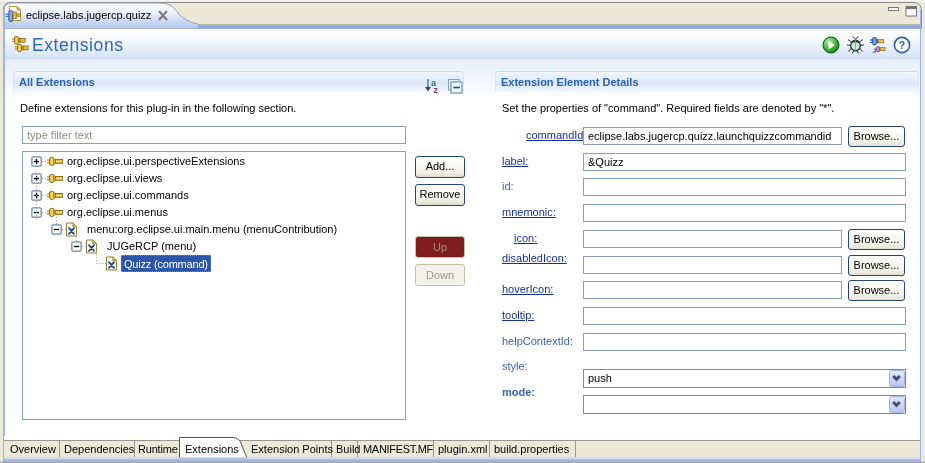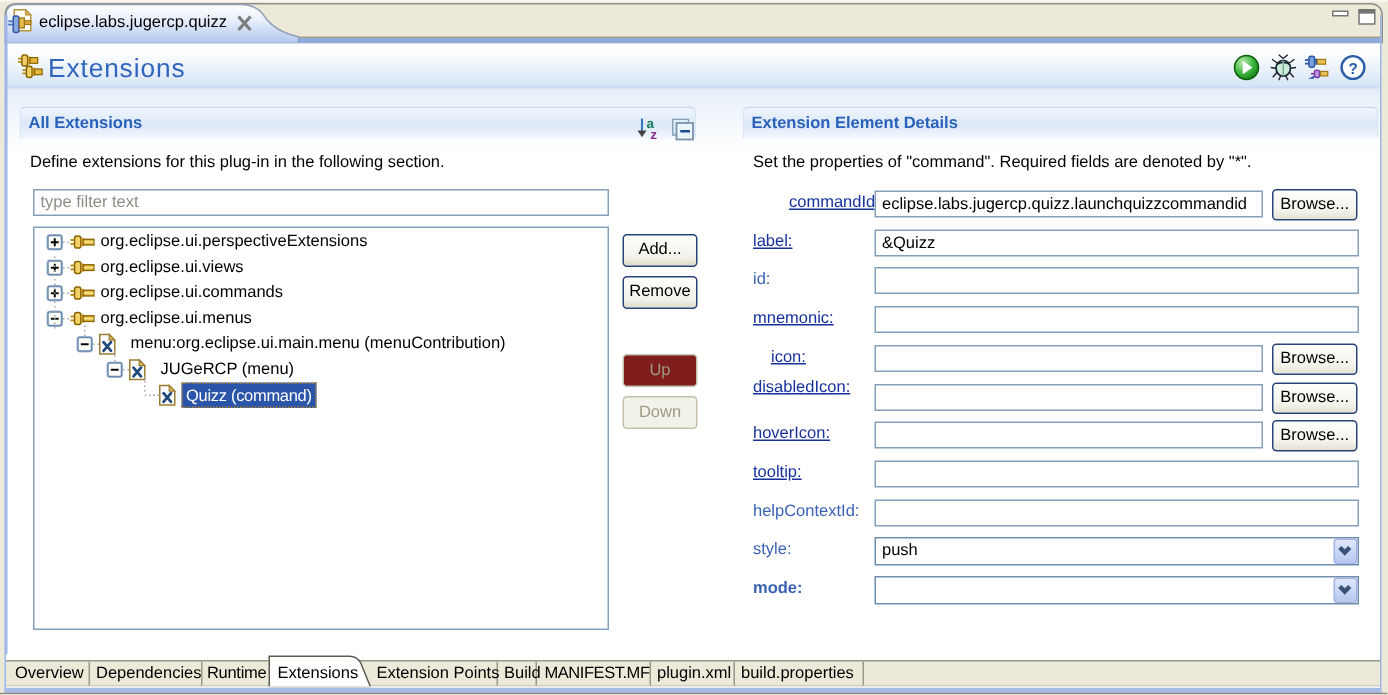--- a/index.html
+++ b/index.html
@@ -3,21 +3,21 @@
 <meta charset="utf-8">
 <style>
 * { margin:0; padding:0; box-sizing:border-box; }
 html,body { width:925px; height:463px; overflow:hidden; }
 body { position:relative; background:#ece9d8; font-family:"Liberation Sans", sans-serif; font-size:11px; color:#000; }
 .abs { position:absolute; }
 .lbl-link { color:#16319c; text-decoration:underline; }
 .lbl-plain { color:#3a62b4; }
 .tfield { position:absolute; border:1px solid #84a0bc; background:#fff; height:18px; font-size:11px; line-height:16px; padding-left:4px; }
 .browse { position:absolute; width:57px; height:21px; background:linear-gradient(#fefefc, #f4f3ec 70%, #e4e2d2); border:1px solid #28437a; border-radius:3px; text-align:center; line-height:19px; font-size:11px; }
-.combo { position:absolute; border:1px solid #6f8eae; background:#fff; height:19px; font-size:11px; line-height:17px; padding-left:4px; }
+.combo { position:absolute; border:1px solid #6f8eae; background:#fff; height:19px; font-size:11px; line-height:17px; padding-left:4px;margin-top:11px; }
 .combo .arrowbtn { position:absolute; right:0px; top:0px; width:16px; height:17px; border-radius:2.5px; background:linear-gradient(#e0e8fa,#b6c6f0); border:1px solid #a2b2e2; }
 </style>
 </head>
 <body>
 
 <svg class="abs" style="left:0;top:0" width="925" height="29" viewBox="0 0 925 29">
   <defs>
     <linearGradient id="tabg" x1="0" y1="0" x2="0" y2="1">
       <stop offset="0" stop-color="#ffffff"></stop>
       <stop offset="0.42" stop-color="#e8eefb"></stop>

